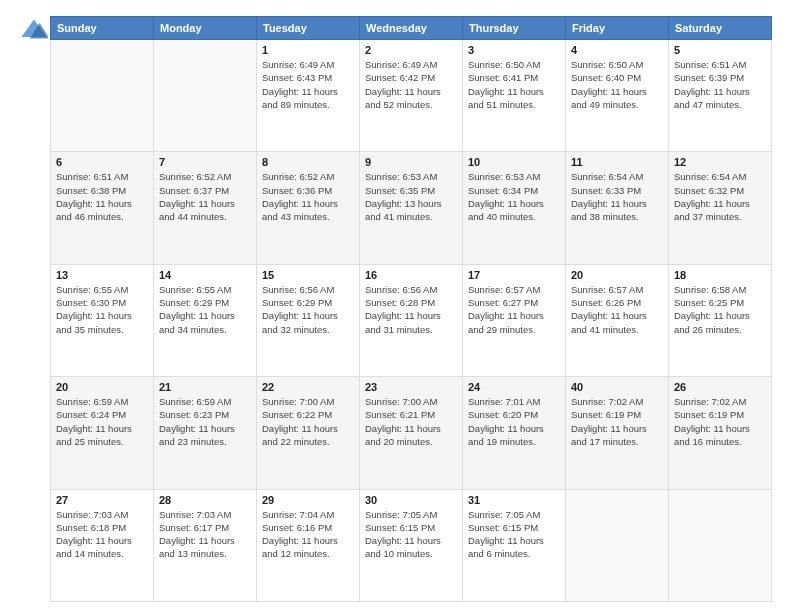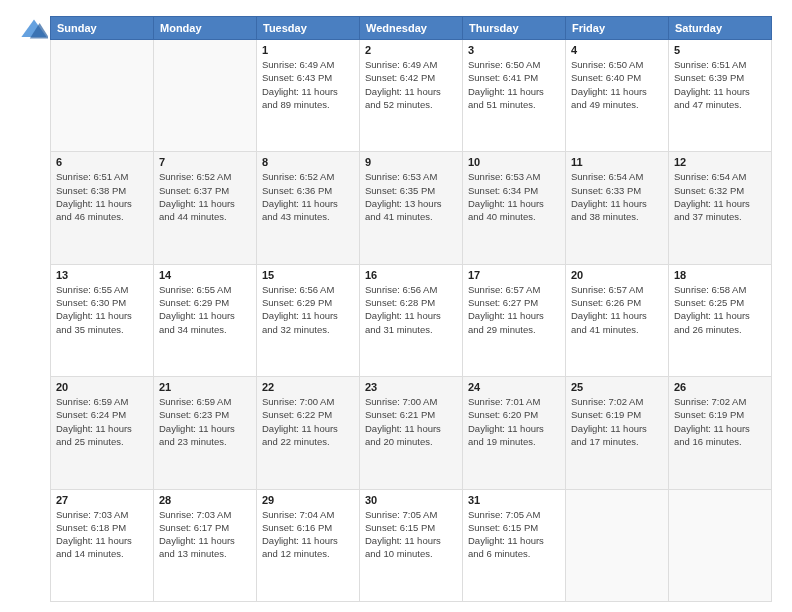--- a/index.html
+++ b/index.html
@@ -279,21 +279,21 @@
             <div class="day-info">Sunset: 6:21 PM</div>
             <div class="day-info">Daylight: 11 hours and 20 minutes.</div>
           </td>
           <td>
             <div class="day-num">24</div>
             <div class="day-info">Sunrise: 7:01 AM</div>
             <div class="day-info">Sunset: 6:20 PM</div>
             <div class="day-info">Daylight: 11 hours and 19 minutes.</div>
           </td>
           <td>
-            <div class="day-num">25</div>
+            <div class="day-num">40</div>
             <div class="day-info">Sunrise: 7:02 AM</div>
             <div class="day-info">Sunset: 6:19 PM</div>
             <div class="day-info">Daylight: 11 hours and 17 minutes.</div>
           </td>
           <td>
             <div class="day-num">26</div>
             <div class="day-info">Sunrise: 7:02 AM</div>
             <div class="day-info">Sunset: 6:19 PM</div>
             <div class="day-info">Daylight: 11 hours and 16 minutes.</div>
           </td>

